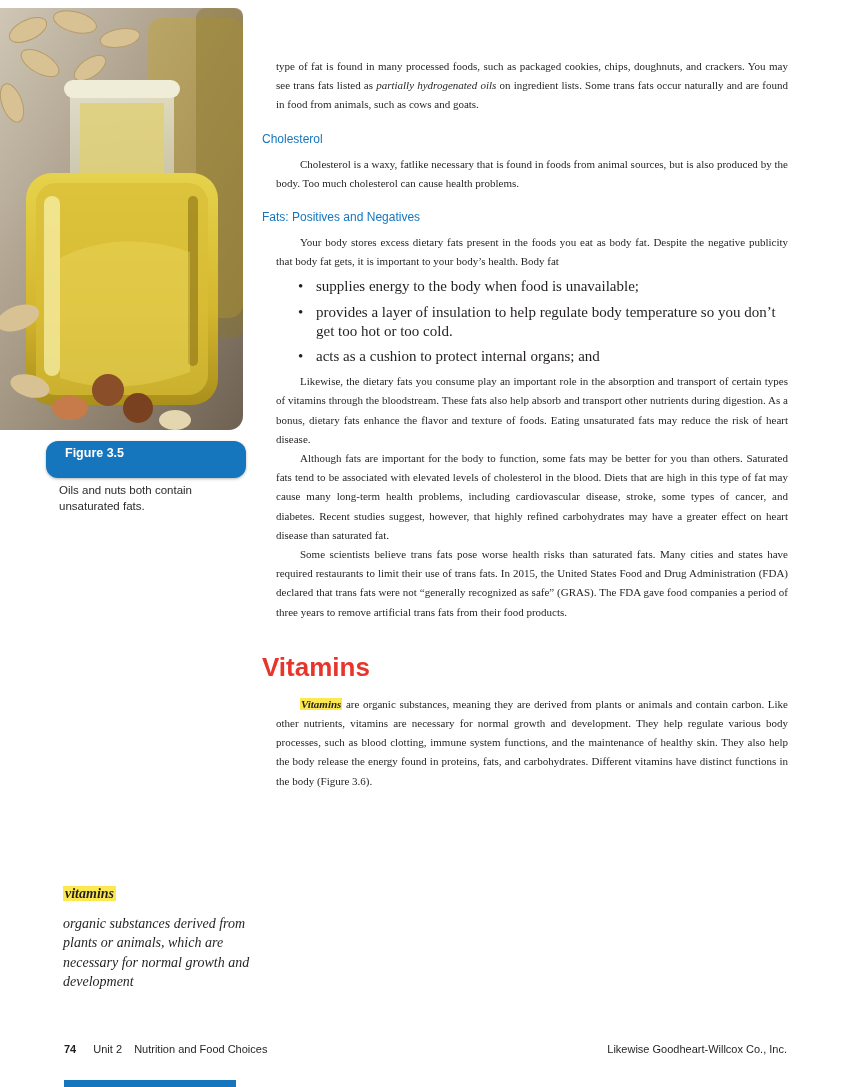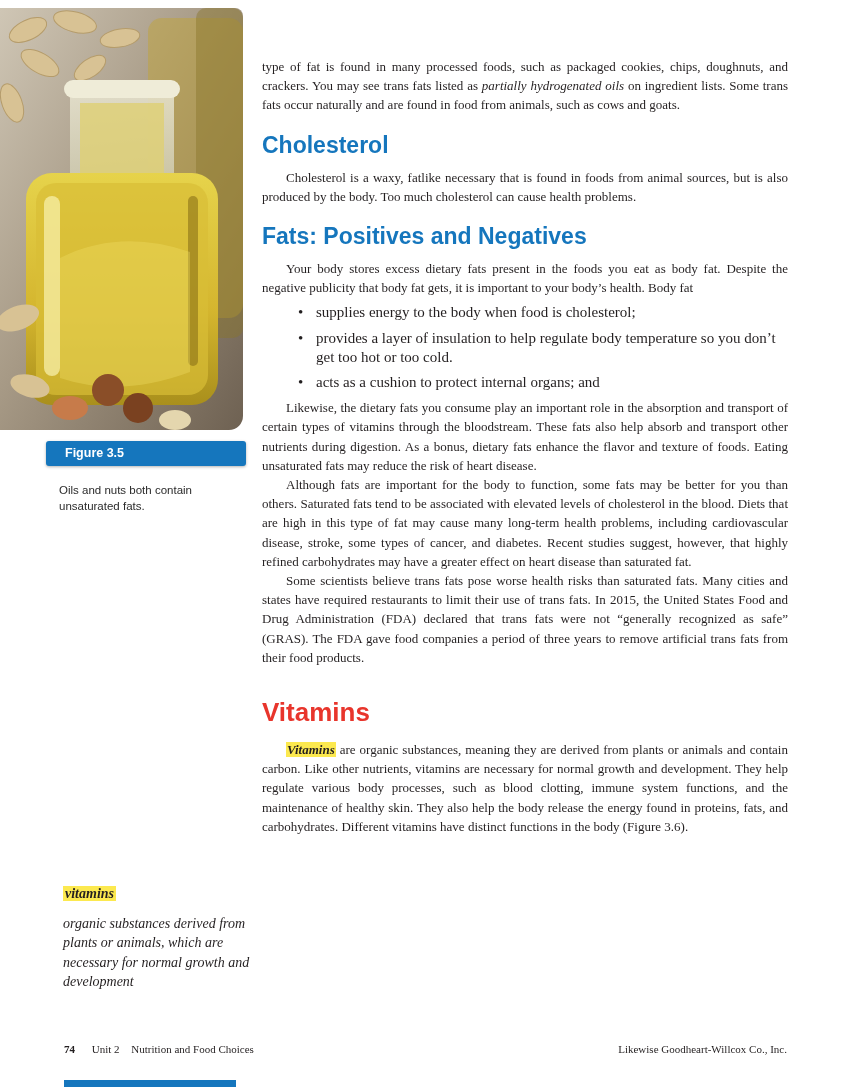--- a/index.html
+++ b/index.html
@@ -13,23 +13,23 @@
   }
 
   
   .photo {
     position:absolute; left:0; top:8px; width:243px; height:422px;
     border-radius:0 8px 14px 0; overflow:hidden;
   }
   .photo svg { display:block; }
 
   .figure-label {
-    position:absolute; left:46px; top:441px; width:200px; height:25px;
+    position:absolute; left:46px; top:441px; width:200px; height:37px;
     background:var(--blue,#1576bd);
-    border-radius:3px;
+    border-radius:12px;
     color:#fff;
     font-family:"Liberation Sans", sans-serif;
     font-weight:bold; font-size:12.5px; line-height:25px;
     padding-left:19px;
     box-shadow:0 1px 3px rgba(0,0,0,0.3);
   }
   .figure-caption {
     position:absolute; left:59px; top:483px; width:178px;
     font-family:"Liberation Sans", sans-serif;
     font-size:11.5px; line-height:15.5px; color:#2b2b2b;
@@ -37,27 +37,27 @@
 
   .glossary {
     position:absolute; left:63px; top:884px; width:188px;
     font-size:14px; line-height:19.5px; font-style:italic;
   }
   .glossary .gterm { font-weight:bold; background:var(--yellow,#fce94f); padding:0 2px; }
   .glossary .gdef { margin-top:10px; }
 
   
   .main { position:absolute; left:262px; top:57px; width:526px; }
-  .para { font-size:13px; line-height:19.2px; text-align:justify; }
+  .para { font-size:11px; line-height:19.2px; text-align:justify;margin-left:14px; }
   .indent { text-indent:24px; }
 
   h2.section {
     font-family:"Liberation Sans", sans-serif;
     color:var(--blue,#1576bd);
-    font-size:23px; font-weight:bold;
+    font-size:12px; font-weight:normal;
     margin:17px 0 9px;
   }
   h1.major {
     font-family:"Liberation Sans", sans-serif;
     color:var(--red,#e8352c);
     font-size:26px; font-weight:bold;
     margin:30px 0 12px;
   }
 
   ul.bullets { margin:6px 0 3px 28px; list-style:none; }
@@ -67,21 +67,21 @@
   }
   ul.bullets li::before { content:"\2022"; position:absolute; left:8px; }
 
   .italic { font-style:italic; }
   .term { background:var(--yellow,#fce94f); font-weight:bold; font-style:italic; padding:0 1px; }
 
   
   .footer {
     position:absolute; left:64px; right:62px; top:1043px;
     display:flex; justify-content:space-between; align-items:baseline;
-    font-family:Liberation Serif, serif; font-size:11px; color:#231f20;gap:21px;
+    font-family:Liberation Sans, sans-serif; font-size:11px; color:#231f20;gap:21px;
   }
   .footer .pagenum { font-weight:bold; margin-right:14px; }
   .footer .unit { margin-right:9px; }
   .accent-bar {
     position:absolute; left:64px; bottom:0; width:172px; height:7px;
     background:var(--blue,#1576bd);
   }
 </style>
 </head>
 <body>
@@ -151,21 +151,21 @@
 
   <p class="para"><span>type of fat is found in many processed foods, such as packaged cookies, chips, doughnuts, and crackers. You may see trans fats listed as </span><span class="italic">partially hydrogenated oils</span><span> on ingredient lists. Some trans fats occur naturally and are found in food from animals, such as cows and goats.</span></p>
 
   <h2 class="section">Cholesterol</h2>
   <p class="para indent">Cholesterol is a waxy, fatlike necessary that is found in foods from animal sources, but is also produced by the body. Too much cholesterol can cause health problems.</p>
 
   <h2 class="section">Fats: Positives and Negatives</h2>
   <p class="para indent">Your body stores excess dietary fats present in the foods you eat as body fat. Despite the negative publicity that body fat gets, it is important to your body’s health. Body fat</p>
 
   <ul class="bullets">
-    <li>supplies energy to the body when food is cholesterol;</li>
+    <li>supplies energy to the body when food is unavailable;</li>
     <li>provides a layer of insulation to help regulate body temperature so you don’t get too hot or too cold.</li>
     <li>acts as a cushion to protect internal organs; and</li>
   </ul>
 
   <p class="para indent">Likewise, the dietary fats you consume play an important role in the absorption and transport of certain types of vitamins through the bloodstream. These fats also help absorb and transport other nutrients during digestion. As a bonus, dietary fats enhance the flavor and texture of foods. Eating unsaturated fats may reduce the risk of heart disease.</p>
   <p class="para indent">Although fats are important for the body to function, some fats may be better for you than others. Saturated fats tend to be associated with elevated levels of cholesterol in the blood. Diets that are high in this type of fat may cause many long-term health problems, including cardiovascular disease, stroke, some types of cancer, and diabetes. Recent studies suggest, however, that highly refined carbohydrates may have a greater effect on heart disease than saturated fat.</p>
   <p class="para indent">Some scientists believe trans fats pose worse health risks than saturated fats. Many cities and states have required restaurants to limit their use of trans fats. In 2015, the United States Food and Drug Administration (FDA) declared that trans fats were not “generally recognized as safe” (GRAS). The FDA gave food companies a period of three years to remove artificial trans fats from their food products.</p>
 
   <h1 class="major">Vitamins</h1>
   <p class="para indent"><span class="term">Vitamins</span><span> are organic substances, meaning they are derived from plants or animals and contain carbon. Like other nutrients, vitamins are necessary for normal growth and development. They help regulate various body processes, such as blood clotting, immune system functions, and the maintenance of healthy skin. They also help the body release the energy found in proteins, fats, and carbohydrates. Different vitamins have distinct functions in the body (Figure 3.6).</span></p>

